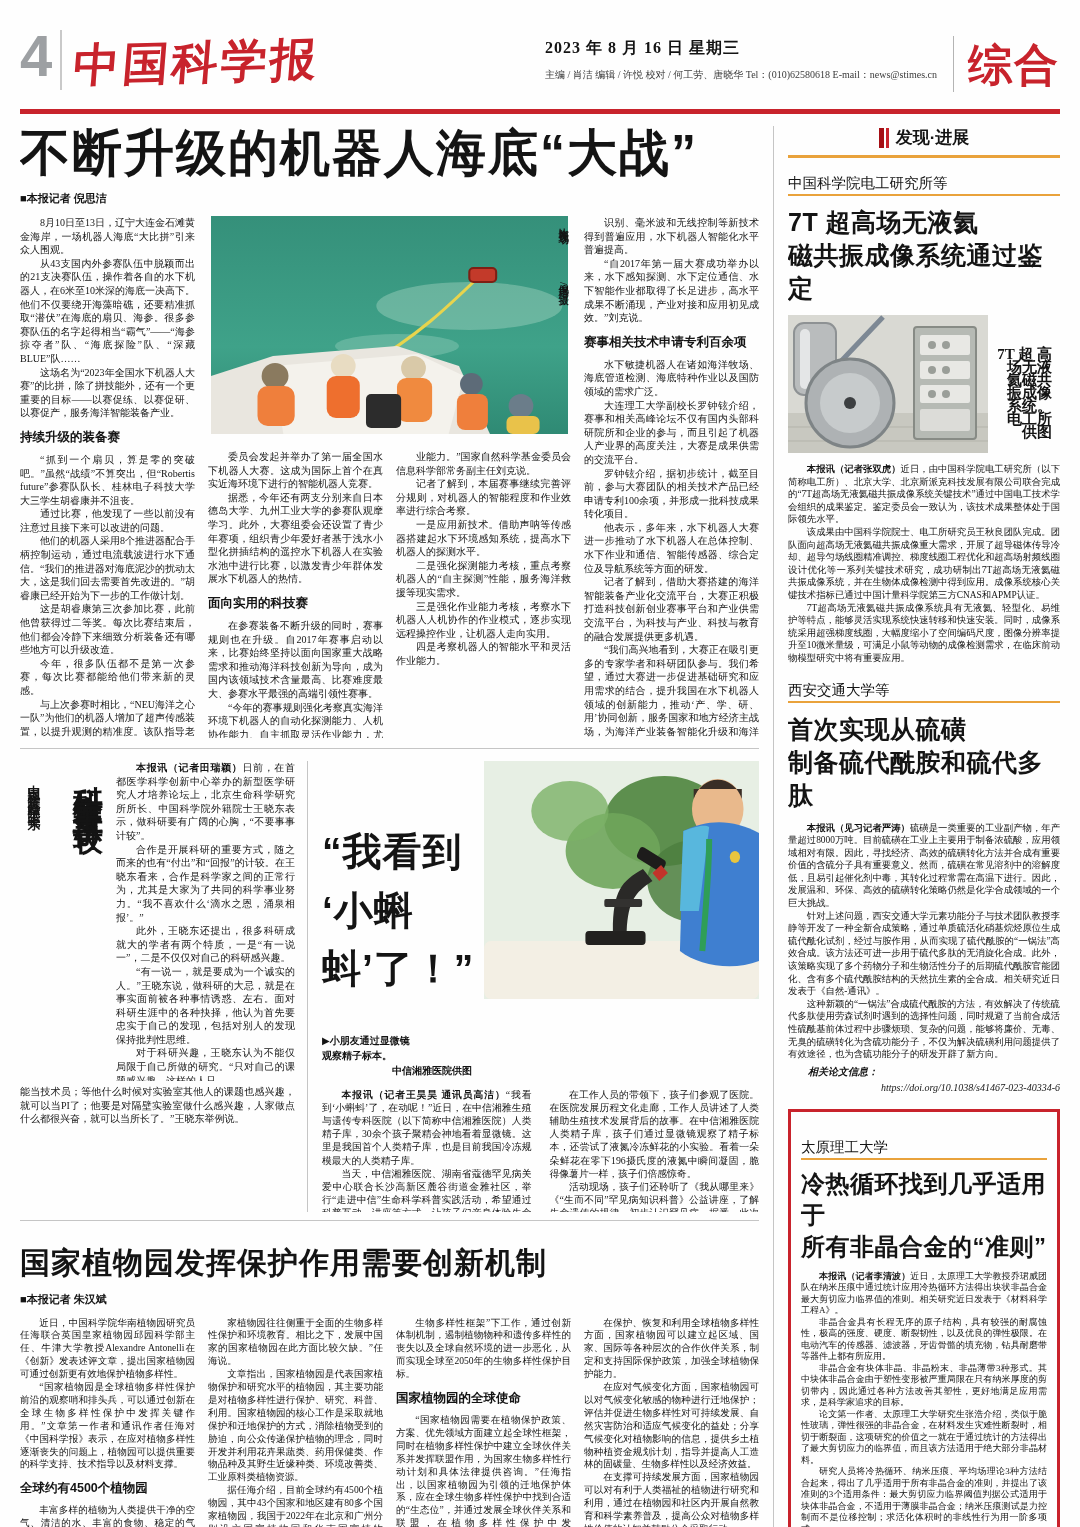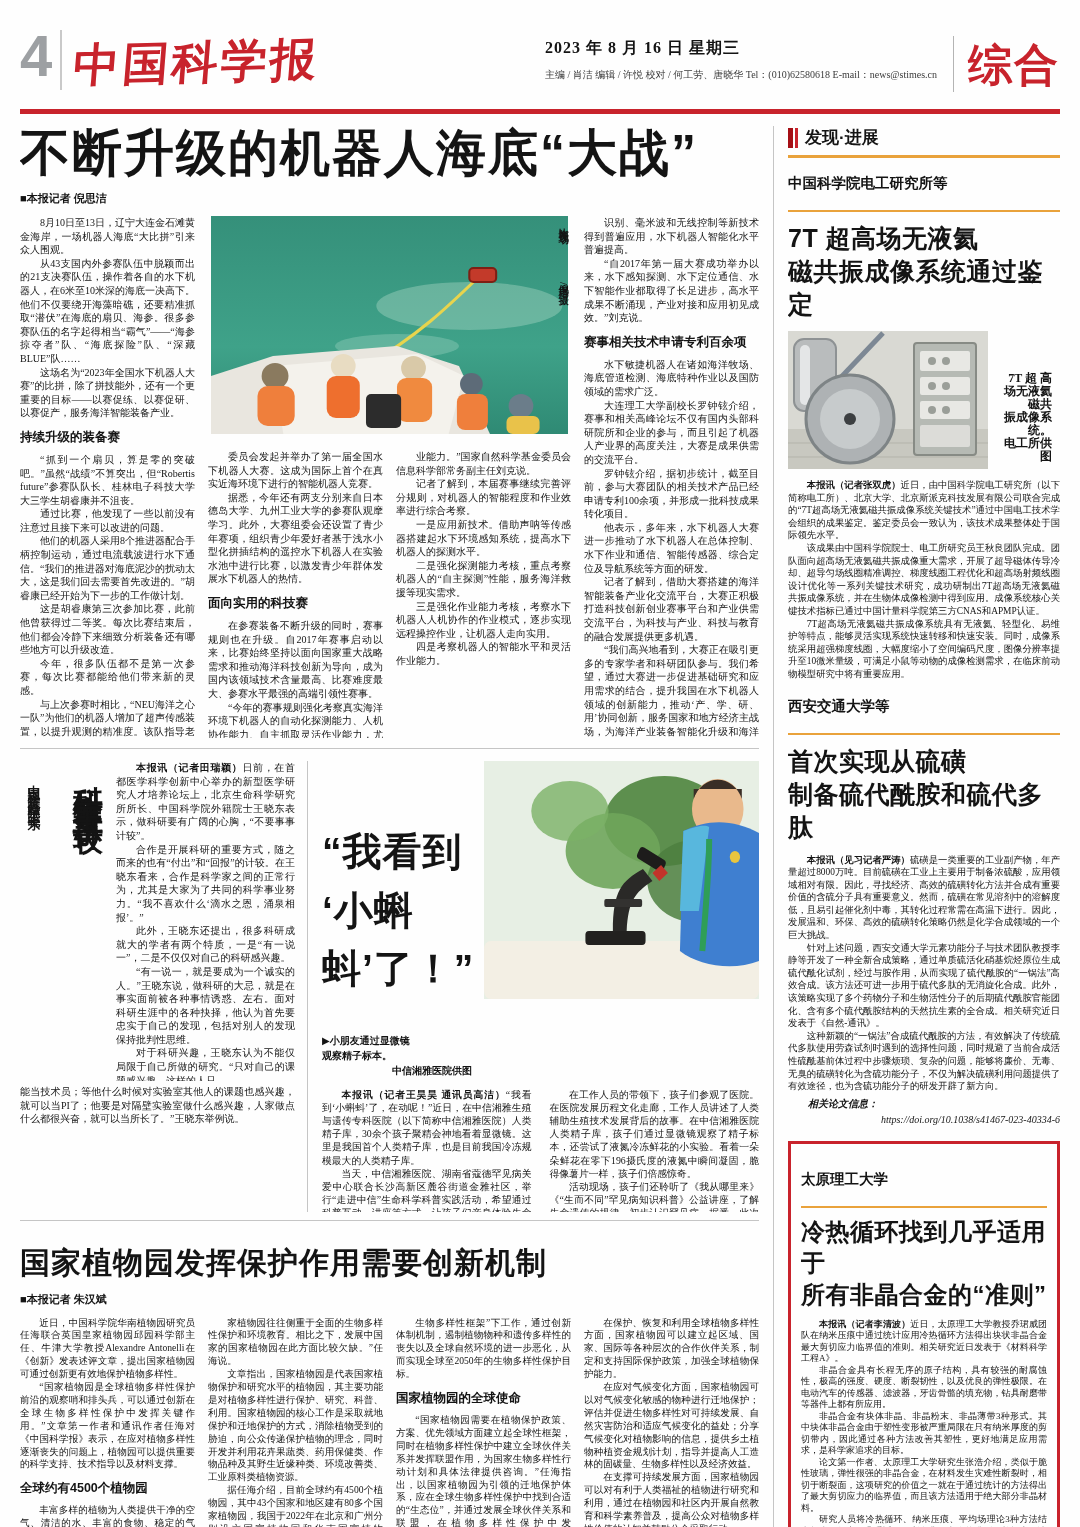--- a/index.html
+++ b/index.html
@@ -56,31 +56,31 @@
   .tad-cols p.bp{font-size:9.8px;line-height:13.2px;}
   
   .garden{padding-top:10px;}
   .garden-title{font-family:Liberation Mono, monospace;font-size:30px;font-weight:bold;
                 margin:12px 0 8px;letter-spacing:1px;}
   .garden-cols{display:grid;grid-template-columns:repeat(4,1fr);gap:0 13px;height:256px;overflow:hidden;margin-top:8px;}
   .gcol{overflow:hidden;}
   .gcol p.bp{font-size:9.6px;line-height:12.9px;}
   
   .sidebar{overflow:hidden;}
-  .disc-header{display:flex;align-items:center;border-bottom:3px solid #e9a23b;padding-bottom:6px;}
+  .disc-header{display:flex;align-items:center;border-bottom:3px solid #e9a23b;padding-bottom:6px;justify-content:center;}
   .bar1{width:5px;height:20px;background:#a50f15;}
   .bar2{width:3px;height:20px;background:#c8232c;margin-left:2px;}
   .disc-title{font-family:"Liberation Sans","DejaVu Sans",sans-serif;font-size:17px;font-weight:bold;margin-left:7px;}
-  .kicker{font-family:"Liberation Sans","DejaVu Sans",sans-serif;font-size:14.5px;font-weight:bold;
-          border-bottom:2.5px solid #e9a23b;padding-bottom:17px;margin-top:16px;}
+  .kicker{font-family:"Liberation Sans","DejaVu Sans",sans-serif;font-size:14.5px;font-weight:normal;
+          border-bottom:2.5px solid #e9a23b;padding-bottom:1px;margin-top:16px;}
   .sb-title{font-family:"Liberation Sans","DejaVu Sans",sans-serif;font-size:25px;font-weight:bold;line-height:1.32;
             margin:10px 0 10px;letter-spacing:.5px;}
   .sidebar p.bp{font-size:9.4px;line-height:12.6px;}
   .mri-photo{display:flex;margin:4px 0 10px;}
-  .mri-cap{width:58px;font-size:12px;font-weight:bold;text-align:right;line-height:13px;margin:auto 0 6px 6px;}
+  .mri-cap{width:58px;font-size:15px;font-weight:bold;text-align:right;line-height:13px;margin:auto 0 14px 6px;}
   .paper-link{display:block;font-size:10px;font-style:italic;text-align:right;color:#141414;
               text-decoration:none;margin-top:3px;}
   .link-label{font-size:10px;font-style:italic;font-weight:bold;margin:4px 0 0;text-indent:2em;}
   .red-box{border:3px solid #c8232c;padding:10px 10px 8px;margin-top:16px;}
   .red-box .sb-title{font-size:24px;margin:8px 0;}
   .red-box p.bp{font-size:9px;line-height:11.5px;}
 </style>
 </head>
 <body>
 

